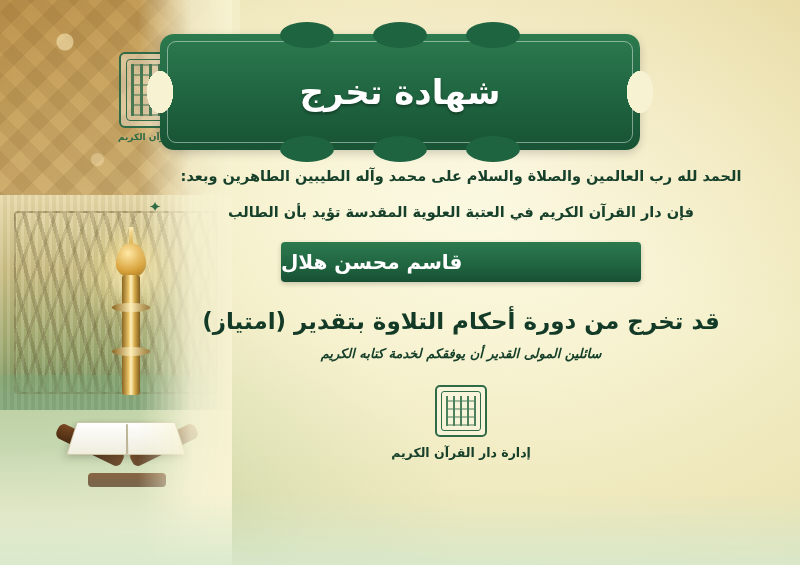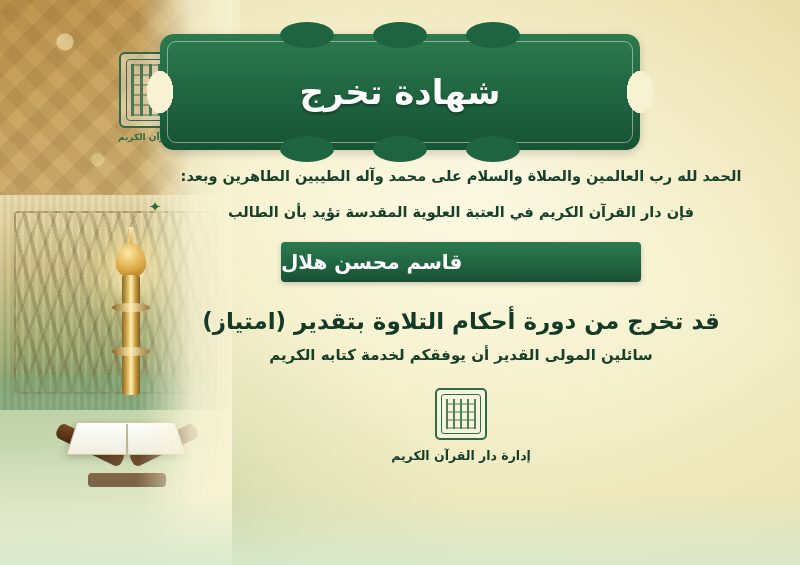--- a/index.html
+++ b/index.html
@@ -335,24 +335,25 @@
     margin-bottom: 12px;
   }
   .line-period {
     font-size: 15px;
     font-weight: bold;
     color: #17402b;
     margin-bottom: 20px;
     letter-spacing: 0.4px;
   }
   .line-prayer {
-    font-size: 15px;
+    font-size: 13px;
     font-weight: bold;
     color: #17402b;
     margin-bottom: 24px;
+    font-style: italic;
   }
 
   .seal {
     width: 52px; height: 52px;
     margin: 0 auto 8px auto;
     border: 2px solid #2f6b46;
     border-radius: 5px;
     position: relative;
     background: rgba(255,255,255,0.30);
   }

